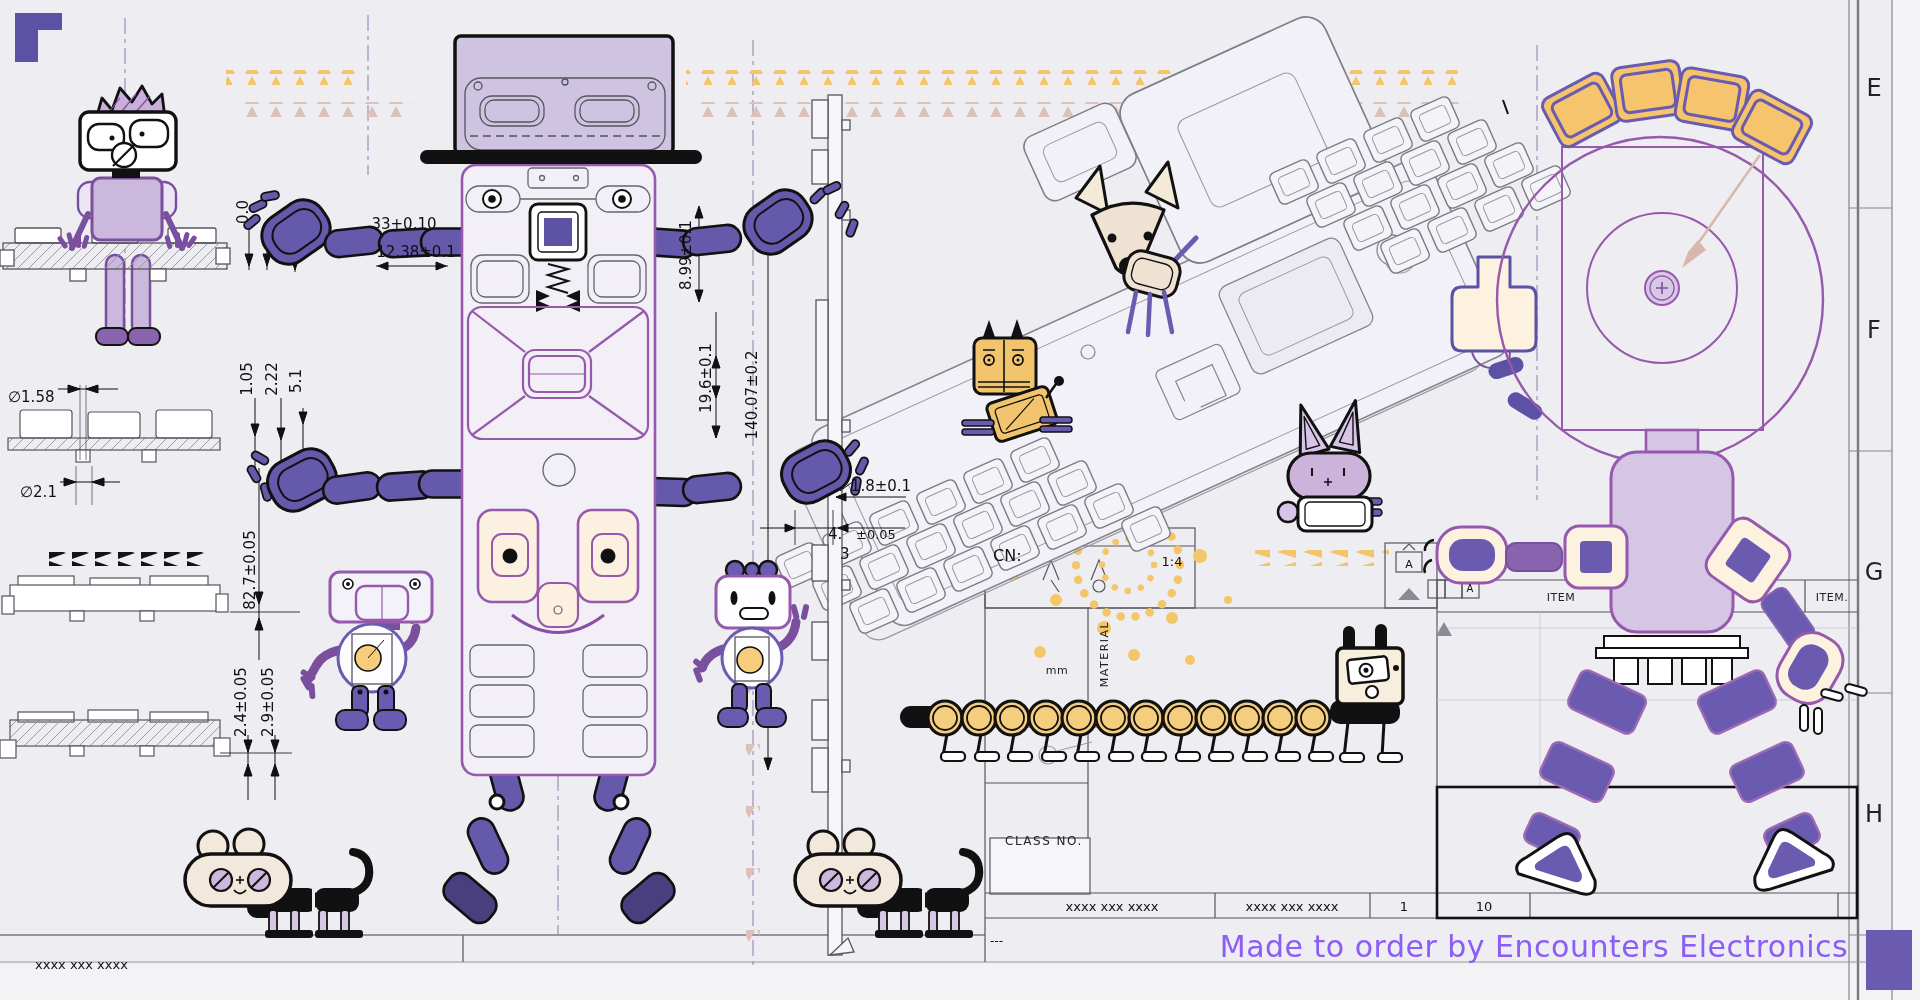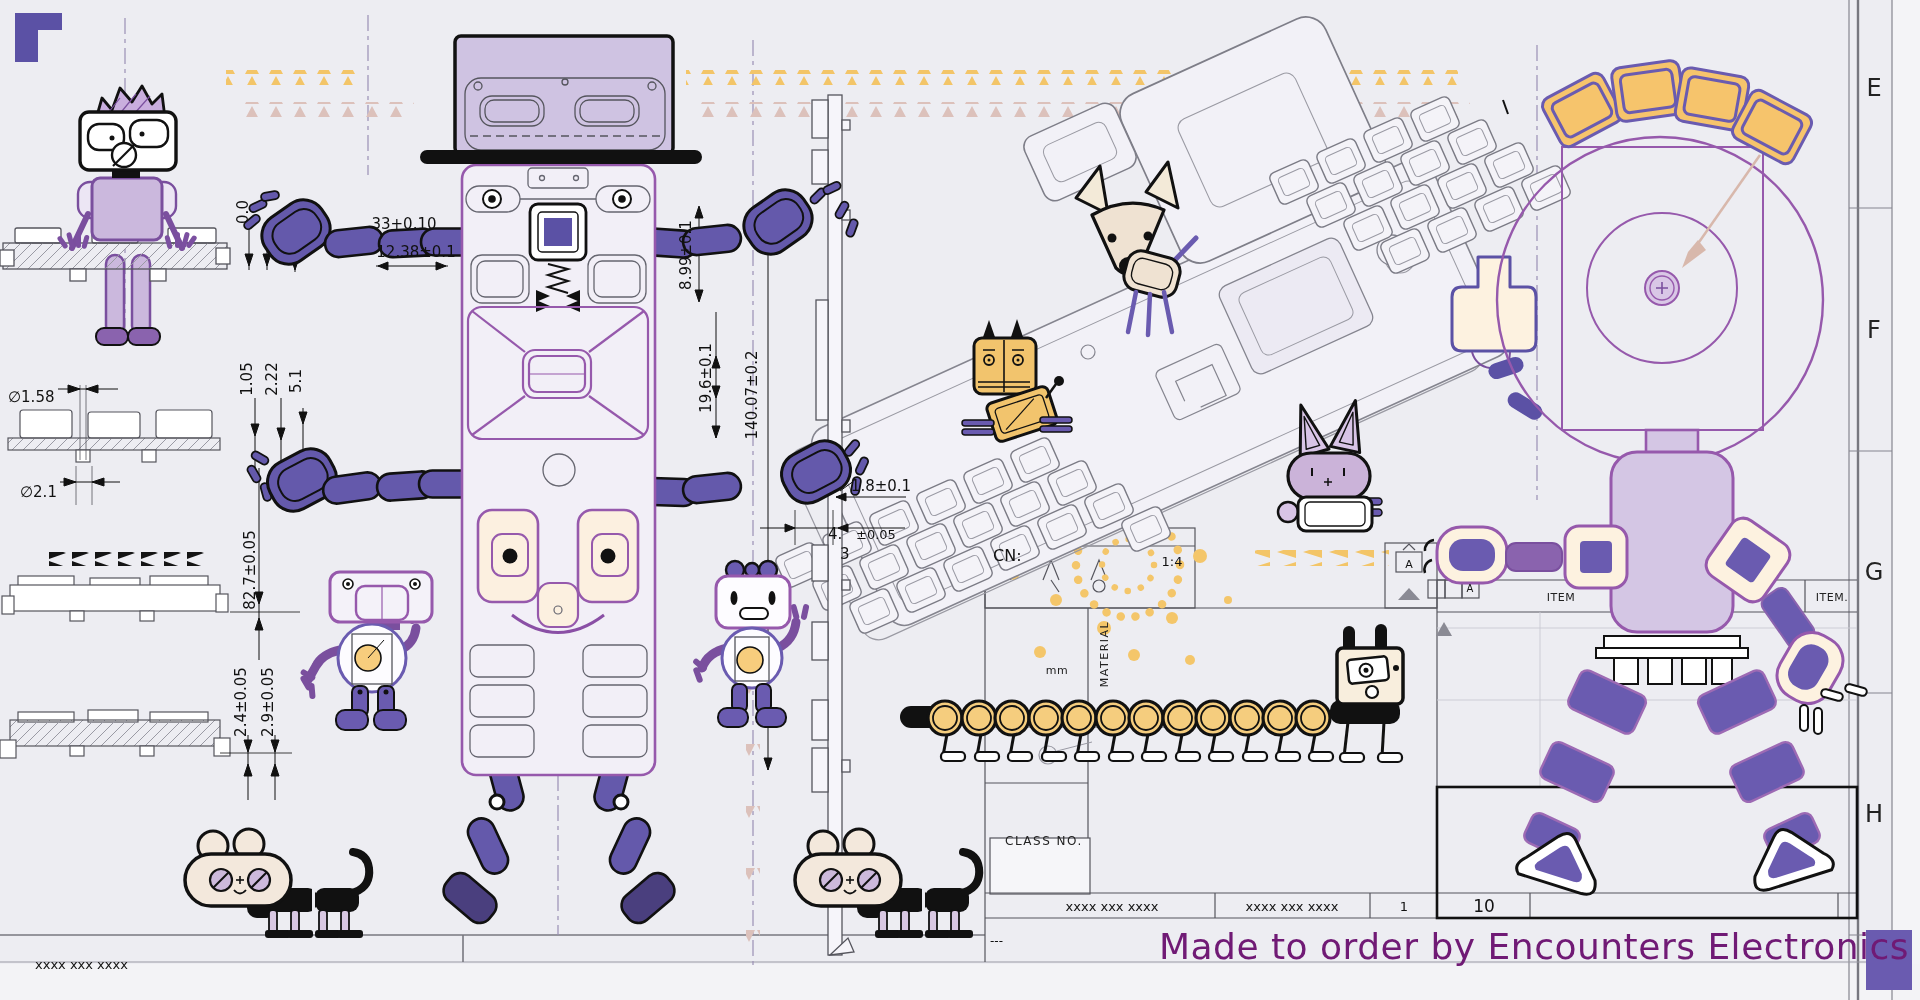--- a/index.html
+++ b/index.html
@@ -5,21 +5,21 @@
   html,body{margin:0;padding:0;background:#dcdce4;}
   .stage{position:relative;width:1920px;height:1000px;background:#ededf2;overflow:hidden;
          font-family:"DejaVu Sans",sans-serif;color:#111;}
   .stage svg{position:absolute;left:0;top:0;}
   .lbl{position:absolute;transform:translate(-50%,-50%);font-size:15px;line-height:1;
        white-space:nowrap;color:#111;}
   .lbl.v{transform:translate(-50%,-50%) rotate(-90deg);}
   .lbl.la{transform:translate(0,-50%);margin-top:16px;}
   .zone{font-size:24px;color:#222;}
   .tb{font-size:11px;letter-spacing:.5px;color:#222;}
-  .tagline{font-size:36px;letter-spacing:.5px;color:#701a75;}
+  .tagline{font-size:30px;letter-spacing:.5px;color:#8b5cf6;}
 </style>
 </head>
 <body>
 
 <div class="stage">
 <svg viewBox="0 0 1920 1000" width="1920" height="1000">
 <defs>
   <pattern id="ty" width="24" height="15" patternUnits="userSpaceOnUse">
     <polygon points="5,14 12,1 19,14" fill="#f3c568"></polygon>
         </pattern>
@@ -834,21 +834,21 @@
 
 <div class="lbl la" style="left:993px;top:540px;font-size:16px">CN:</div>
 <div class="lbl" style="left:1172px;top:561px;font-size:13px">1:4</div>
 <div class="lbl tb" style="left:1057px;top:670px">mm</div>
 <div class="lbl v tb" style="left:1104px;top:654px;letter-spacing:1.5px">MATERIAL</div>
 <div class="lbl la tb" style="left:1005px;top:825px;font-size:12px;letter-spacing:1.5px">CLASS NO.</div>
 <div class="lbl la" style="left:990px;top:925px;font-size:12px">---</div>
 <div class="lbl" style="left:1112px;top:906px;font-size:13px">xxxx xxx xxxx</div>
 <div class="lbl" style="left:1292px;top:906px;font-size:13px">xxxx xxx xxxx</div>
 <div class="lbl" style="left:1404px;top:906px;font-size:13px">1</div>
-<div class="lbl" style="left:1484px;top:906px;font-size:17px">10</div>
+<div class="lbl" style="left:1484px;top:906px;font-size:13px">10</div>
 <div class="lbl tb" style="left:1561px;top:597px">ITEM</div>
 <div class="lbl tb" style="left:1832px;top:597px">ITEM.</div>
 <div class="lbl" style="left:1409px;top:564px;font-size:11px">A</div>
 <div class="lbl" style="left:1470px;top:589px;font-size:10px">A</div>
 <div class="lbl tagline" style="left:1534px;top:947px">Made to order by Encounters Electronics</div>
 
 <div class="lbl zone" style="left:1874px;top:88px">E</div>
 <div class="lbl zone" style="left:1874px;top:330px">F</div>
 <div class="lbl zone" style="left:1874px;top:572px">G</div>
 <div class="lbl zone" style="left:1874px;top:814px">H</div>

